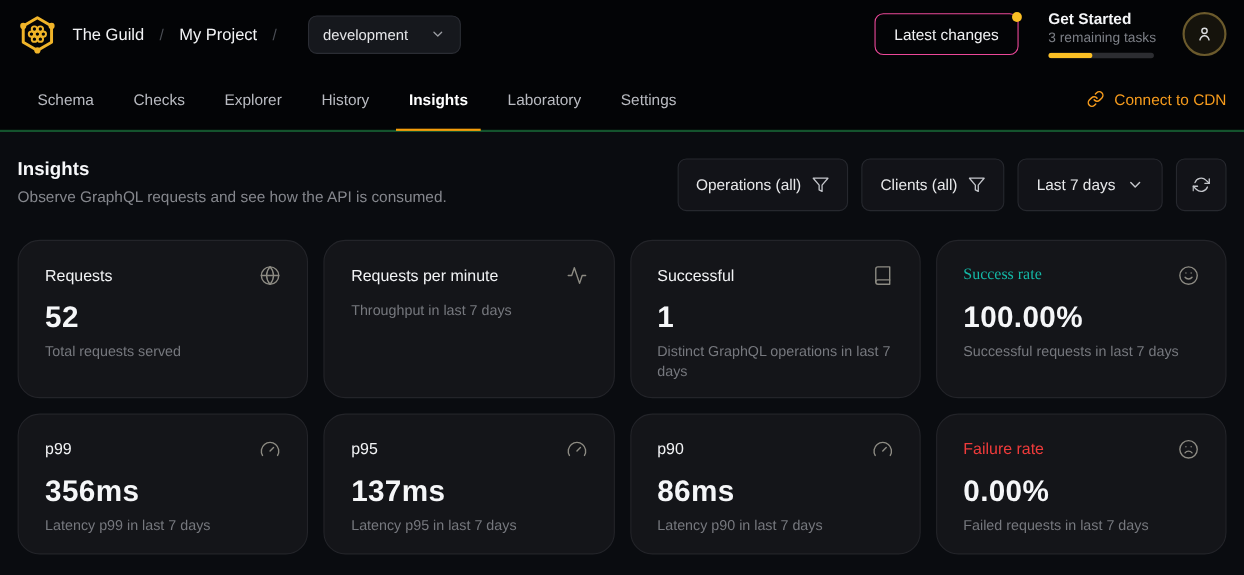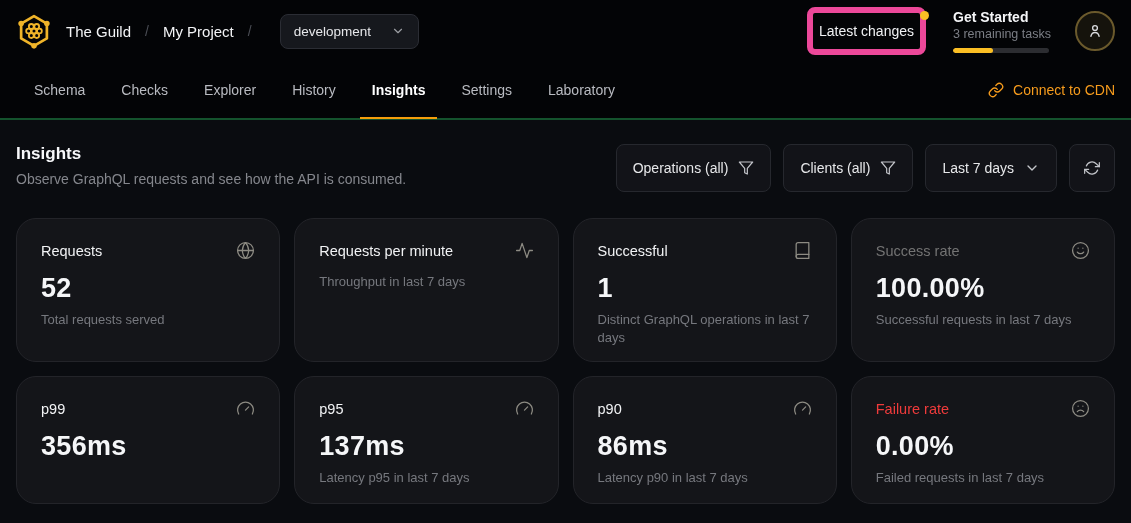--- a/index.html
+++ b/index.html
@@ -21,22 +21,22 @@
   .crumb { font-size:15px; color:#f3f4f6; cursor:pointer; }
   .crumb-sep { font-size:14px; color:#4b4e55; margin:0 14px; }
   .env-select {
     display:flex; align-items:flex-start; gap:20px;
     background:#16181d; border:1px solid #2b2d34; border-radius:8px;
     padding:9px 13px; font-size:13.5px; color:#e6e7ea; margin-left:14px; cursor:pointer;
   }
   .chev { width:14px; height:14px; color:#9b9da3; }
   .header-right { display:flex; align-items:center; gap:26px; }
   .latest-btn {
-    position:relative; background:transparent; border:6px solid #ec4899; border-radius:8px;
-    padding:10px 6px; color:#f1f2f4; font-size:14px; cursor:pointer; font-family:inherit;
+    position:relative; background:transparent; border:1px solid #ec4899; border-radius:8px;
+    padding:10px 17px; color:#f1f2f4; font-size:14px; cursor:pointer; font-family:inherit;
   }
   .latest-dot { position:absolute; top:-4px; right:-2px; width:9px; height:9px; border-radius:50%; background:#fbbf24; }
   .get-started { width:96px; }
   .gs-title { font-size:14px; font-weight:700; color:#f5f6f8; }
   .gs-sub { font-size:12.5px; color:#7c7f86; margin-top:2px; white-space:nowrap; }
   .gs-bar { margin-top:7px; height:5px; border-radius:3px; background:#2c2d31; overflow:hidden; }
   .gs-fill { height:100%; border-radius:3px; background:#fbbf24; }
   .avatar {
     width:40px; height:40px; border-radius:50%; border:2px solid #6b5a2c; background:#15130c;
     display:flex; align-items:center; justify-content:center; cursor:pointer; color:#d9dadd;
@@ -75,21 +75,21 @@
   .grid {
     display:grid; grid-template-columns:repeat(4, 1fr); grid-template-rows:144px 128px;
     gap:14px;
   }
   .card {
     background:#141519; border:1px solid #232429; border-radius:20px;
     padding:22px 24px 18px;
   }
   .card-head { display:flex; justify-content:space-between; align-items:center; margin-bottom:13px; }
   .card-title { font-size:14.5px; color:#f2f3f5; }
-  .card-title.green { color:#737373; }
+  .card-title.green { color:#14b8a6;font-family:Liberation Serif, serif; }
   .card-title.red { color:#ef3b3b; }
   .card-icon { width:19px; height:19px; color:#8d8b83; }
   .card-value { font-size:27px; font-weight:700; color:#f5f6f8; letter-spacing:.3px; }
   .card-desc { font-size:13px; color:#76787e; margin-top:7px; line-height:1.35; max-width:220px; }
   svg { display:block; }
 </style>
 </head>
 <body>
 
 <div class="header">
@@ -143,22 +143,22 @@
   </div>
 </div>
 
 <div class="nav">
   <div class="tabs">
     <div class="tab">Schema</div>
     <div class="tab">Checks</div>
     <div class="tab">Explorer</div>
     <div class="tab">History</div>
     <div class="tab active">Insights</div>
+    <div class="tab">Laboratory</div>
     <div class="tab">Settings</div>
-    <div class="tab">Laboratory</div>
   </div>
   <div class="cdn-link">
     <svg viewBox="0 0 24 24" fill="none" stroke="currentColor" stroke-width="2" stroke-linecap="round" stroke-linejoin="round">
       <path d="M10 13a5 5 0 0 0 7.54.54l3-3a5 5 0 0 0-7.07-7.07l-1.72 1.71"></path>
       <path d="M14 11a5 5 0 0 0-7.54-.54l-3 3a5 5 0 0 0 7.07 7.07l1.71-1.71"></path>
     </svg>
     <span>Connect to CDN</span>
   </div>
 </div>
 
@@ -249,20 +249,21 @@
 
     <div class="card">
       <div class="card-head">
         <span class="card-title">p99</span>
         <svg class="card-icon" viewBox="0 0 24 24" fill="none" stroke="currentColor" stroke-width="1.6" stroke-linecap="round" stroke-linejoin="round">
             <path d="m12 14 4-4"></path>
             <path d="M3.34 19a10 10 0 1 1 17.32 0"></path>
           </svg>
       </div>
       <div class="card-value">356ms</div>
+      <div class="card-desc">Latency p99 in last 7 days</div>
     </div>
 
     <div class="card">
       <div class="card-head">
         <span class="card-title">p95</span>
         <svg class="card-icon" viewBox="0 0 24 24" fill="none" stroke="currentColor" stroke-width="1.6" stroke-linecap="round" stroke-linejoin="round">
             <path d="m12 14 4-4"></path>
             <path d="M3.34 19a10 10 0 1 1 17.32 0"></path>
           </svg>
       </div>

